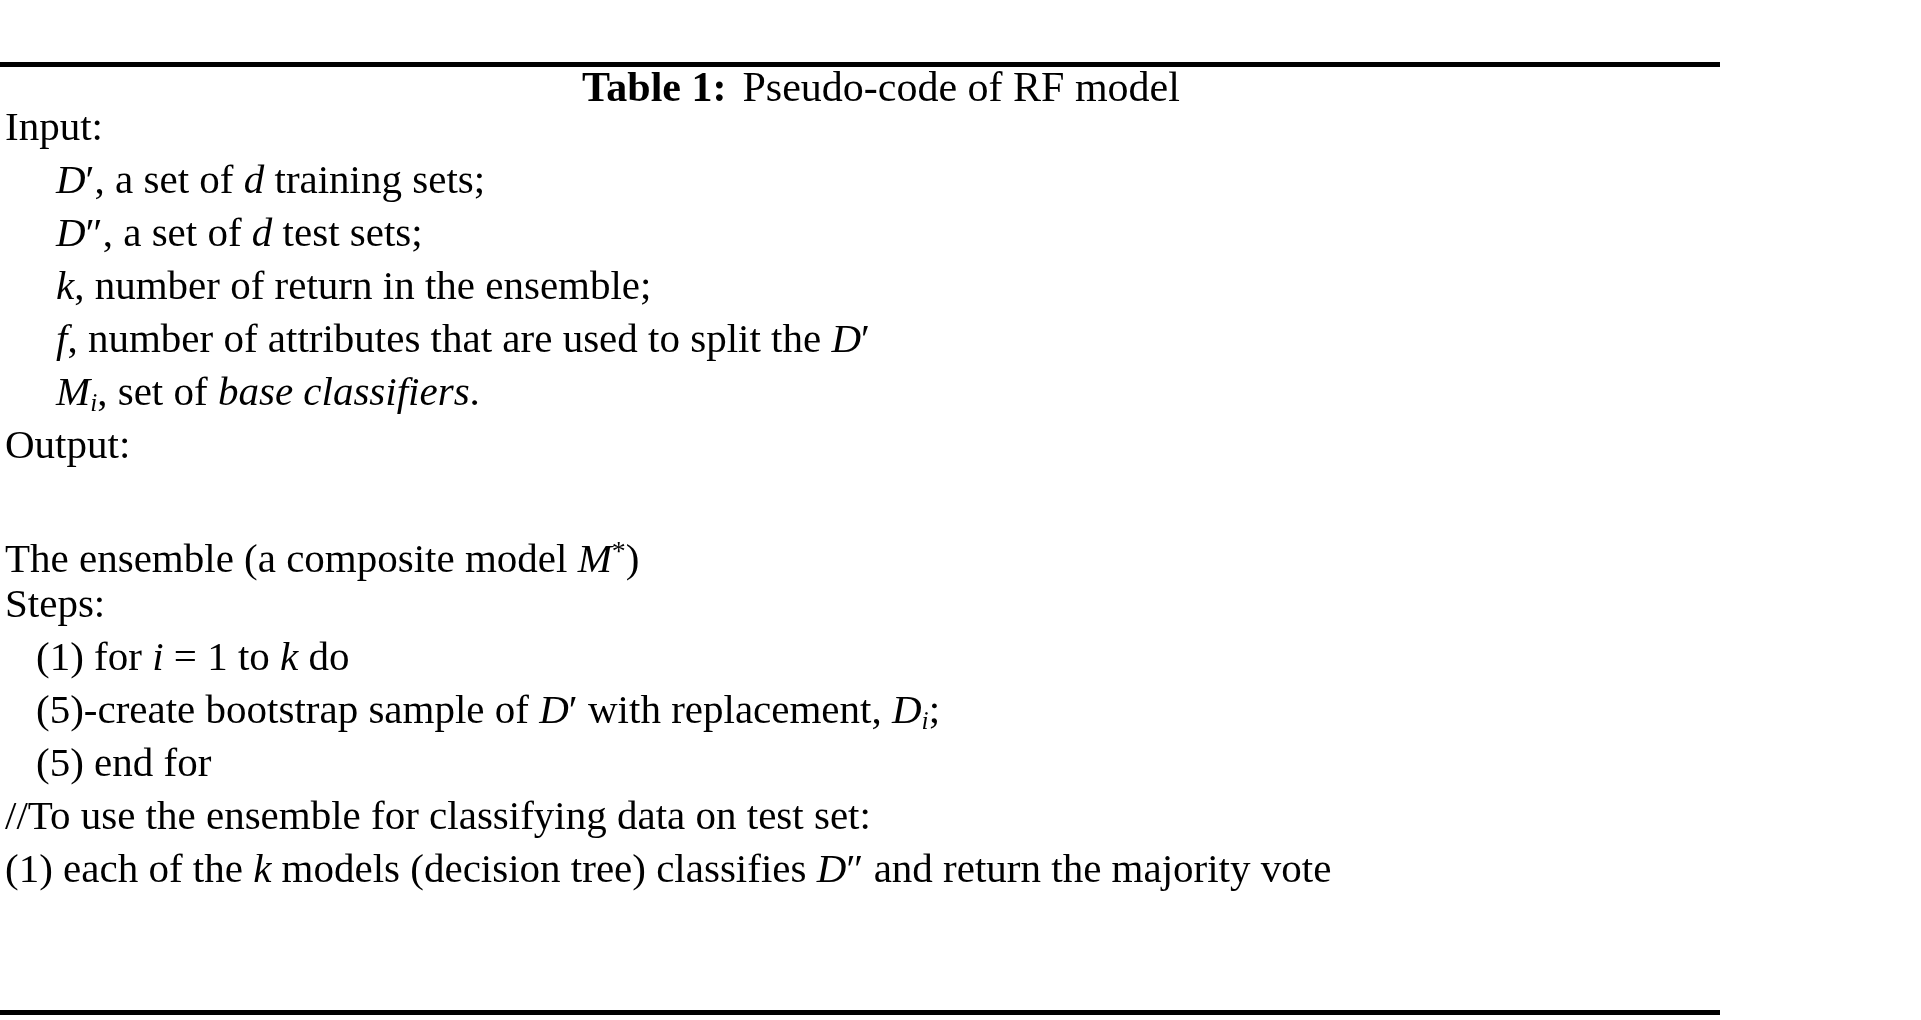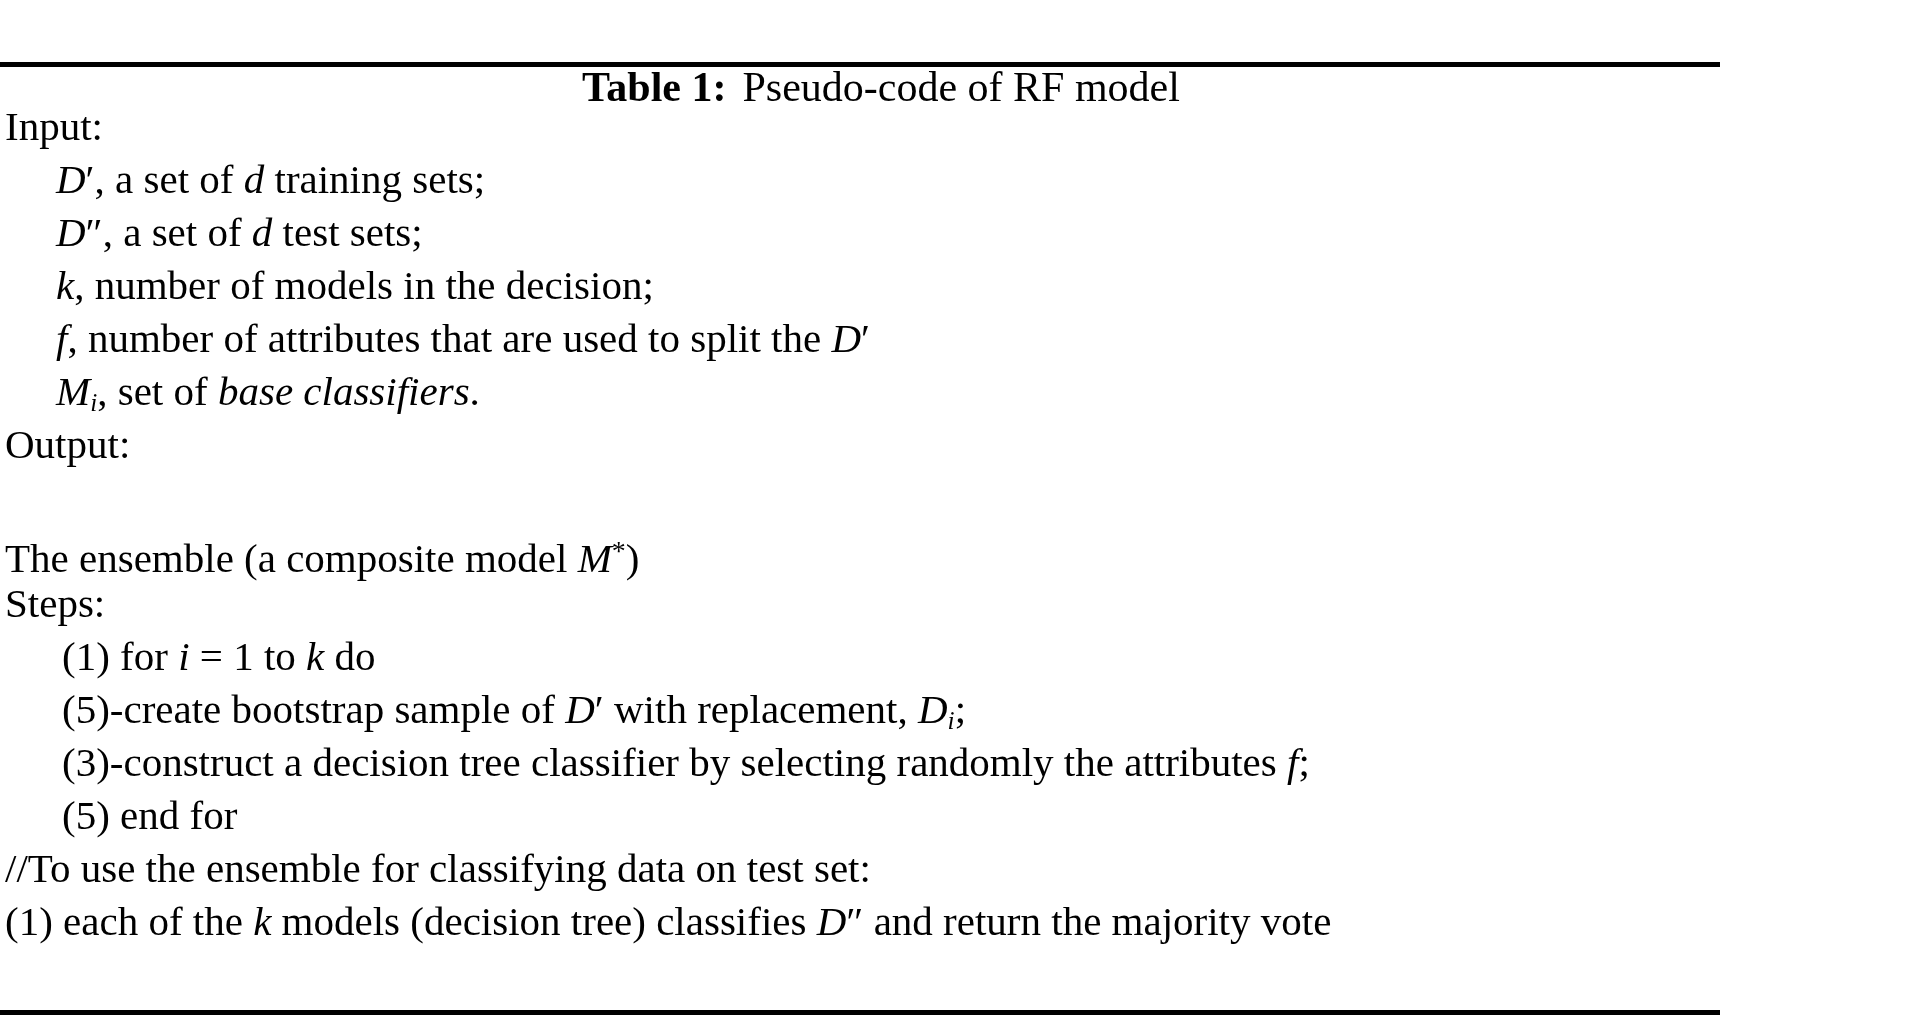--- a/index.html
+++ b/index.html
@@ -46,21 +46,21 @@
     right: 0;
   }
   .line {
     height: 53px;
     line-height: 53px;
     font-size: 41px;
     white-space: pre;
   }
   .indent-0 { padding-left: 5px; }
   .indent-1 { padding-left: 56px; }
-  .indent-2 { padding-left: 62px; }
+  .indent-2 { padding-left: 36px; }
   .seg-i, .seg-var { font-style: italic; }
   .seg-sub {
     font-style: italic;
     font-size: 0.62em;
     vertical-align: -0.22em;
   }
   .seg-sup {
     font-size: 0.68em;
     vertical-align: 0.42em;
   }
@@ -74,30 +74,29 @@
   <div class="caption">
     <span class="caption-label">Table 1:</span><span>Pseudo-code of RF model</span>
   </div>
 
   <div class="rule rule-top"></div>
 
   <div class="content">
       <div class="line indent-0"><span class="seg seg-text">Input:</span></div>
       <div class="line indent-1"><span class="seg seg-var">D</span><span class="seg seg-prime">′</span><span class="seg seg-text">, a set of </span><span class="seg seg-var">d</span><span class="seg seg-text"> training sets;</span></div>
       <div class="line indent-1"><span class="seg seg-var">D</span><span class="seg seg-prime">″</span><span class="seg seg-text">, a set of </span><span class="seg seg-var">d</span><span class="seg seg-text"> test sets;</span></div>
-      <div class="line indent-1"><span class="seg seg-var">k</span><span class="seg seg-text">, number of models in the decision;</span></div>
+      <div class="line indent-1"><span class="seg seg-var">k</span><span class="seg seg-text">, number of return in the ensemble;</span></div>
       <div class="line indent-1"><span class="seg seg-var">f</span><span class="seg seg-text">, number of attributes that are used to split the </span><span class="seg seg-var">D</span><span class="seg seg-prime">′</span></div>
       <div class="line indent-1"><span class="seg seg-var">M</span><span class="seg seg-sub">i</span><span class="seg seg-text">, set of </span><span class="seg seg-i">base classifiers</span><span class="seg seg-text">.</span></div>
       <div class="line indent-0"><span class="seg seg-text">Output:</span></div>
       <div class="line indent-0"></div>
       <div class="line indent-0"><span class="seg seg-text">The ensemble (a composite model </span><span class="seg seg-var">M</span><span class="seg seg-sup">*</span><span class="seg seg-text">)</span></div>
       <div class="line indent-0"><span class="seg seg-text">Steps:</span></div>
       <div class="line indent-2"><span class="seg seg-text">(1) for </span><span class="seg seg-var">i</span><span class="seg seg-text"> = 1 to </span><span class="seg seg-var">k</span><span class="seg seg-text"> do</span></div>
       <div class="line indent-2"><span class="seg seg-text">(5)-create bootstrap sample of </span><span class="seg seg-var">D</span><span class="seg seg-prime">′</span><span class="seg seg-text"> with replacement, </span><span class="seg seg-var">D</span><span class="seg seg-sub">i</span><span class="seg seg-text">;</span></div>
-      <div class="line indent-2"><span class="seg seg-text">(3)-construct a decision tree classifier by selecting randomly the attributes </span><span class="seg seg-var">f</span><span class="seg seg-text">;</span></div>
       <div class="line indent-2"><span class="seg seg-text">(5) end for</span></div>
       <div class="line indent-0"><span class="seg seg-text">//To use the ensemble for classifying data on test set:</span></div>
       <div class="line indent-0"><span class="seg seg-text">(1) each of the </span><span class="seg seg-var">k</span><span class="seg seg-text"> models (decision tree) classifies </span><span class="seg seg-var">D</span><span class="seg seg-prime">″</span><span class="seg seg-text"> and return the majority vote</span></div>
     </div>
 
   <div class="rule rule-bottom"></div>
 
 </div>
 
 </body></html>

